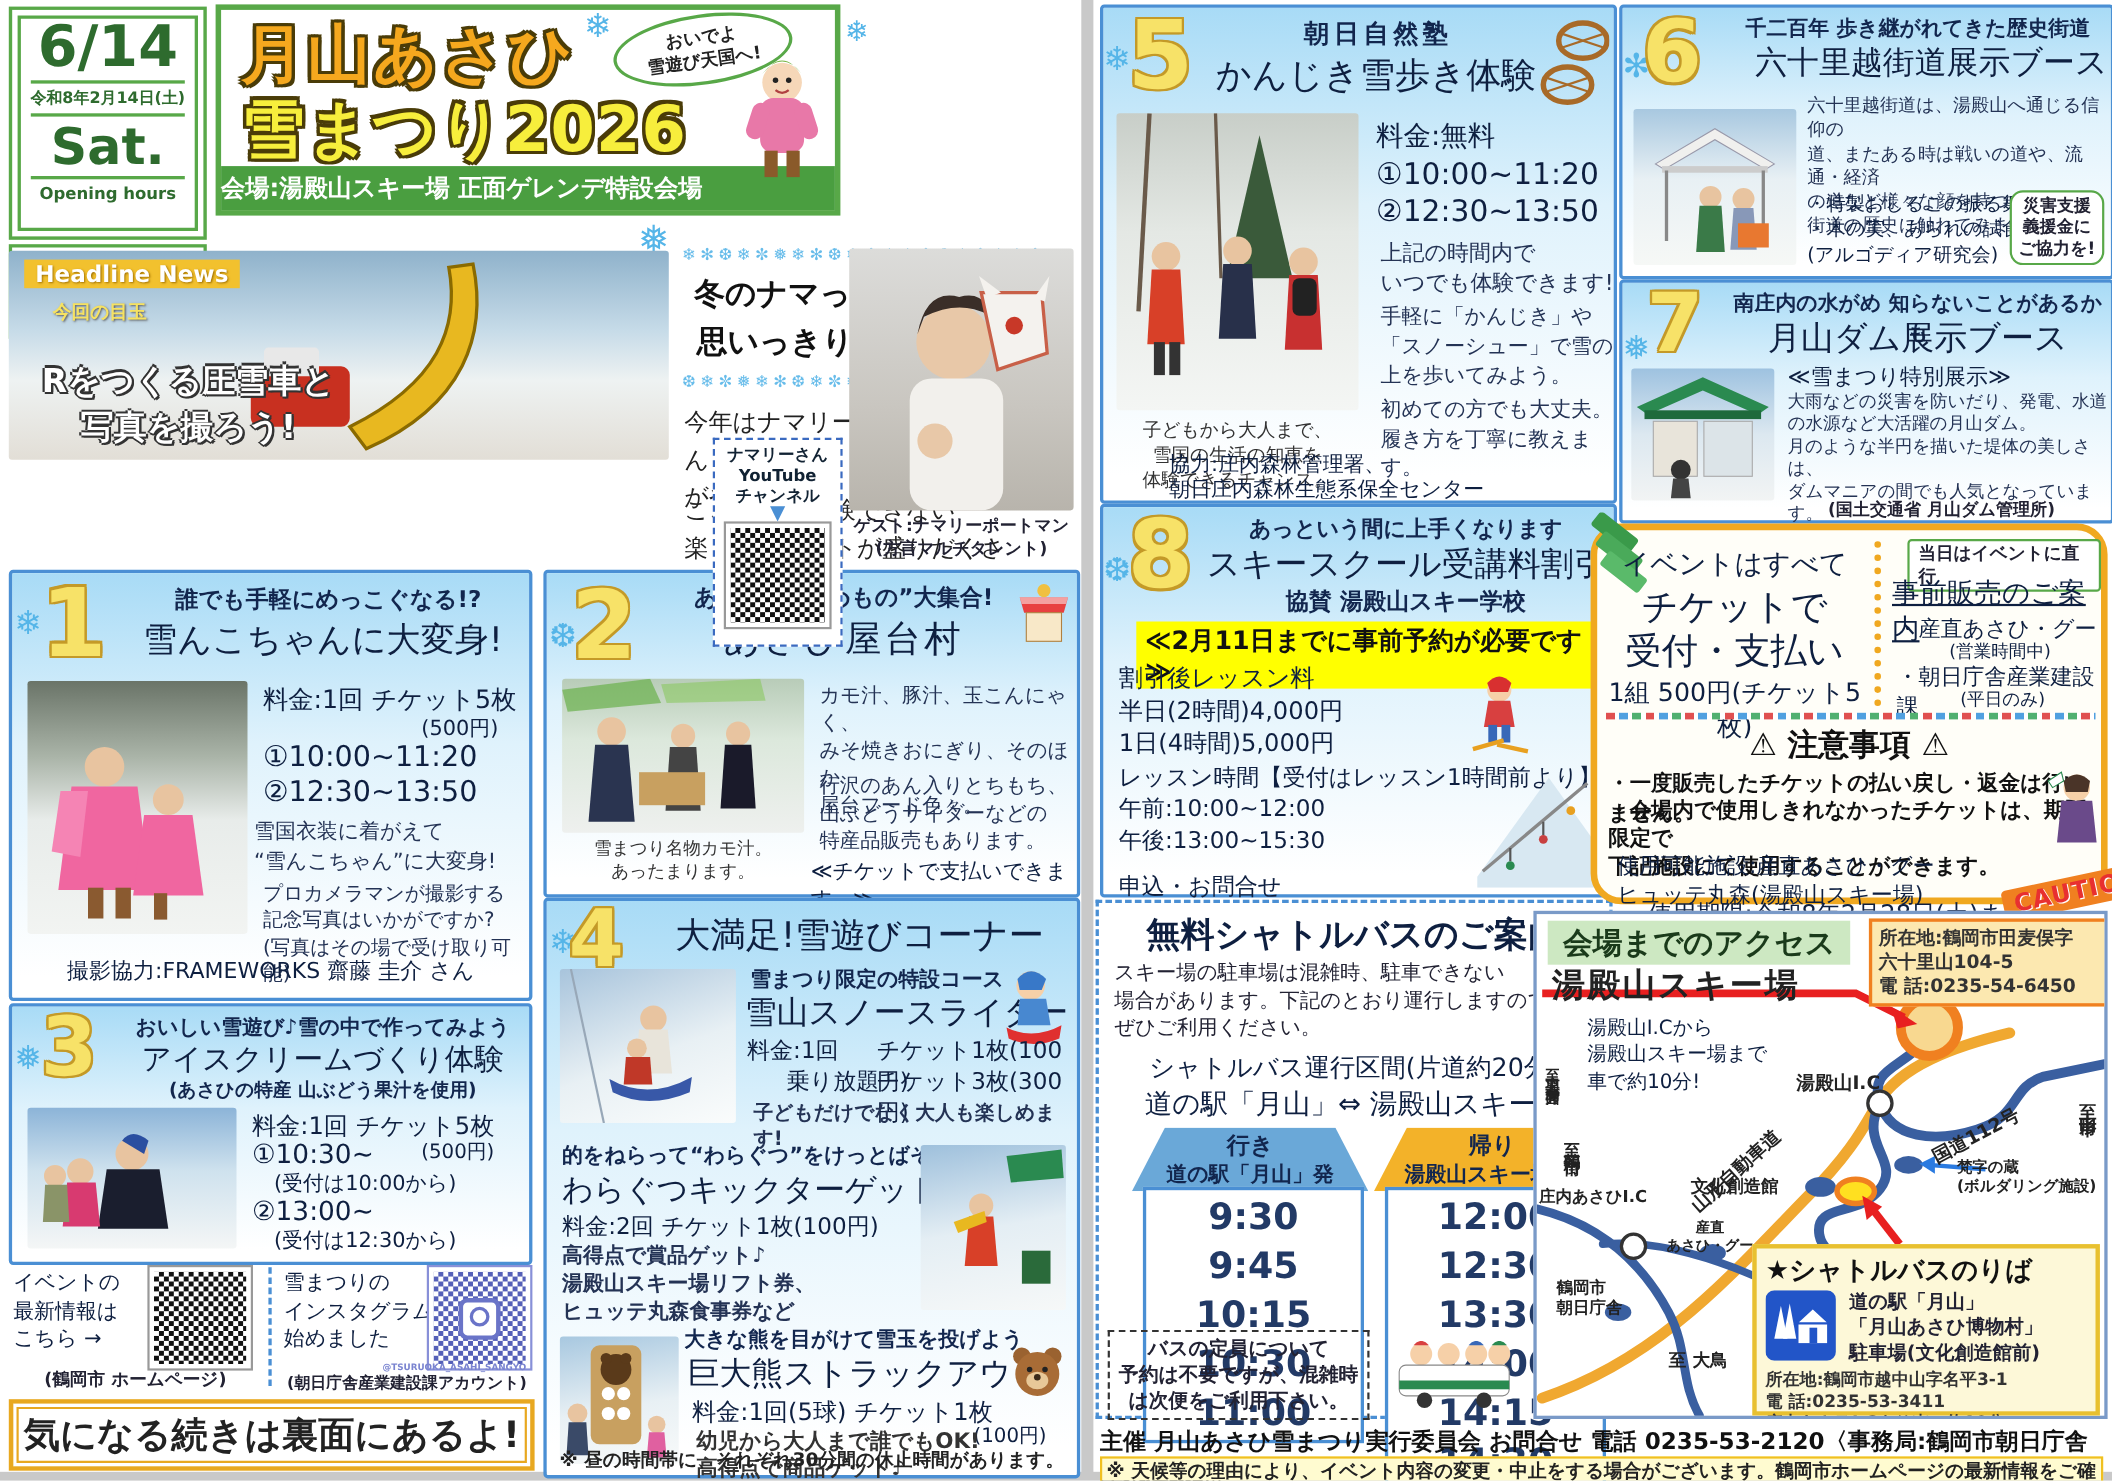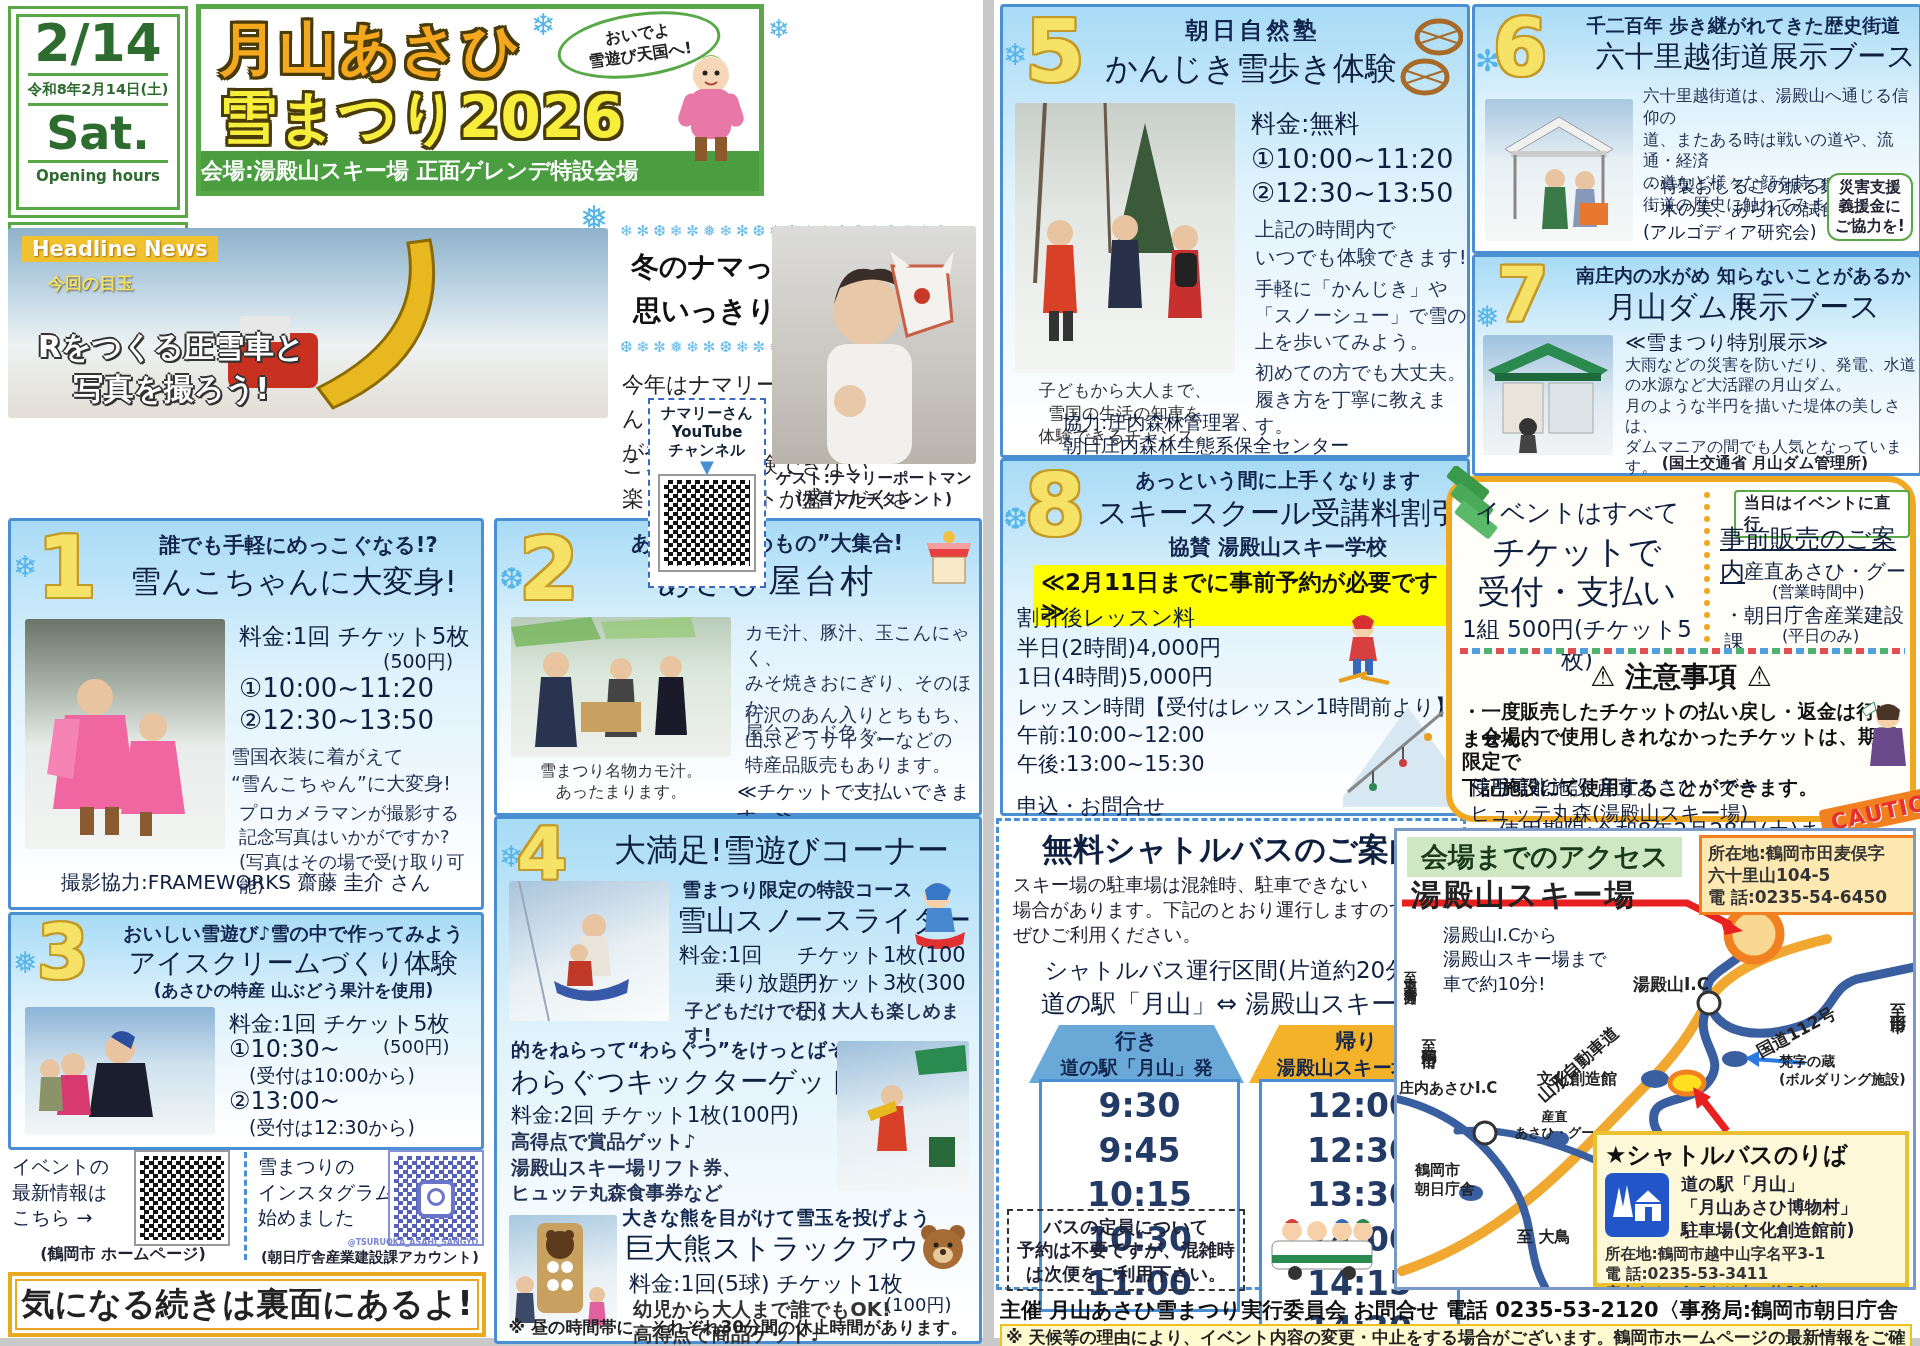--- a/index.html
+++ b/index.html
@@ -27,21 +27,21 @@
   .tt-list{border:3px solid #4a8fd4;background:#fff;text-align:center;font-weight:bold;color:#223a66}
   .mapLbl{position:absolute;color:#23448c;font-weight:bold}
   .vert{writing-mode:vertical-rl;letter-spacing:2px}
 </style>
 </head>
 <body>
 
 <div class="page" id="pageL">
 
   <div class="abs" style="left:8px;top:6px;width:180px;height:212px;border:3px solid #58a848;box-shadow:inset 0 0 0 5px #fff,inset 0 0 0 8px #58a848;text-align:center;color:#2e6b2e;background:#fff;padding-top:8px;box-sizing:border-box">
-    <div style="font-size:52px;font-weight:bold;line-height:1">2/14</div>
+    <div style="font-size:52px;font-weight:bold;line-height:1">6/14</div>
     <div class="greenline"></div>
     <div style="font-size:14.5px;font-weight:bold">令和8年2月14日(土)</div>
     <div class="greenline"></div>
     <div style="font-size:46px;font-weight:bold;line-height:1">Sat.</div>
     <div class="greenline"></div>
     <div style="font-size:15px;font-weight:bold">Opening hours</div>
   </div>
   <div class="abs" style="left:8px;top:222px;width:180px;font-size:34px;font-weight:bold;color:#2e6b2e;text-align:center;background:#fff;border:3px solid #58a848;box-sizing:border-box">10:00-14:00</div>
 
   <div class="abs" style="left:196px;top:4px;width:568px;height:192px;border:5px solid #58a848;background:#fff;box-sizing:border-box">

